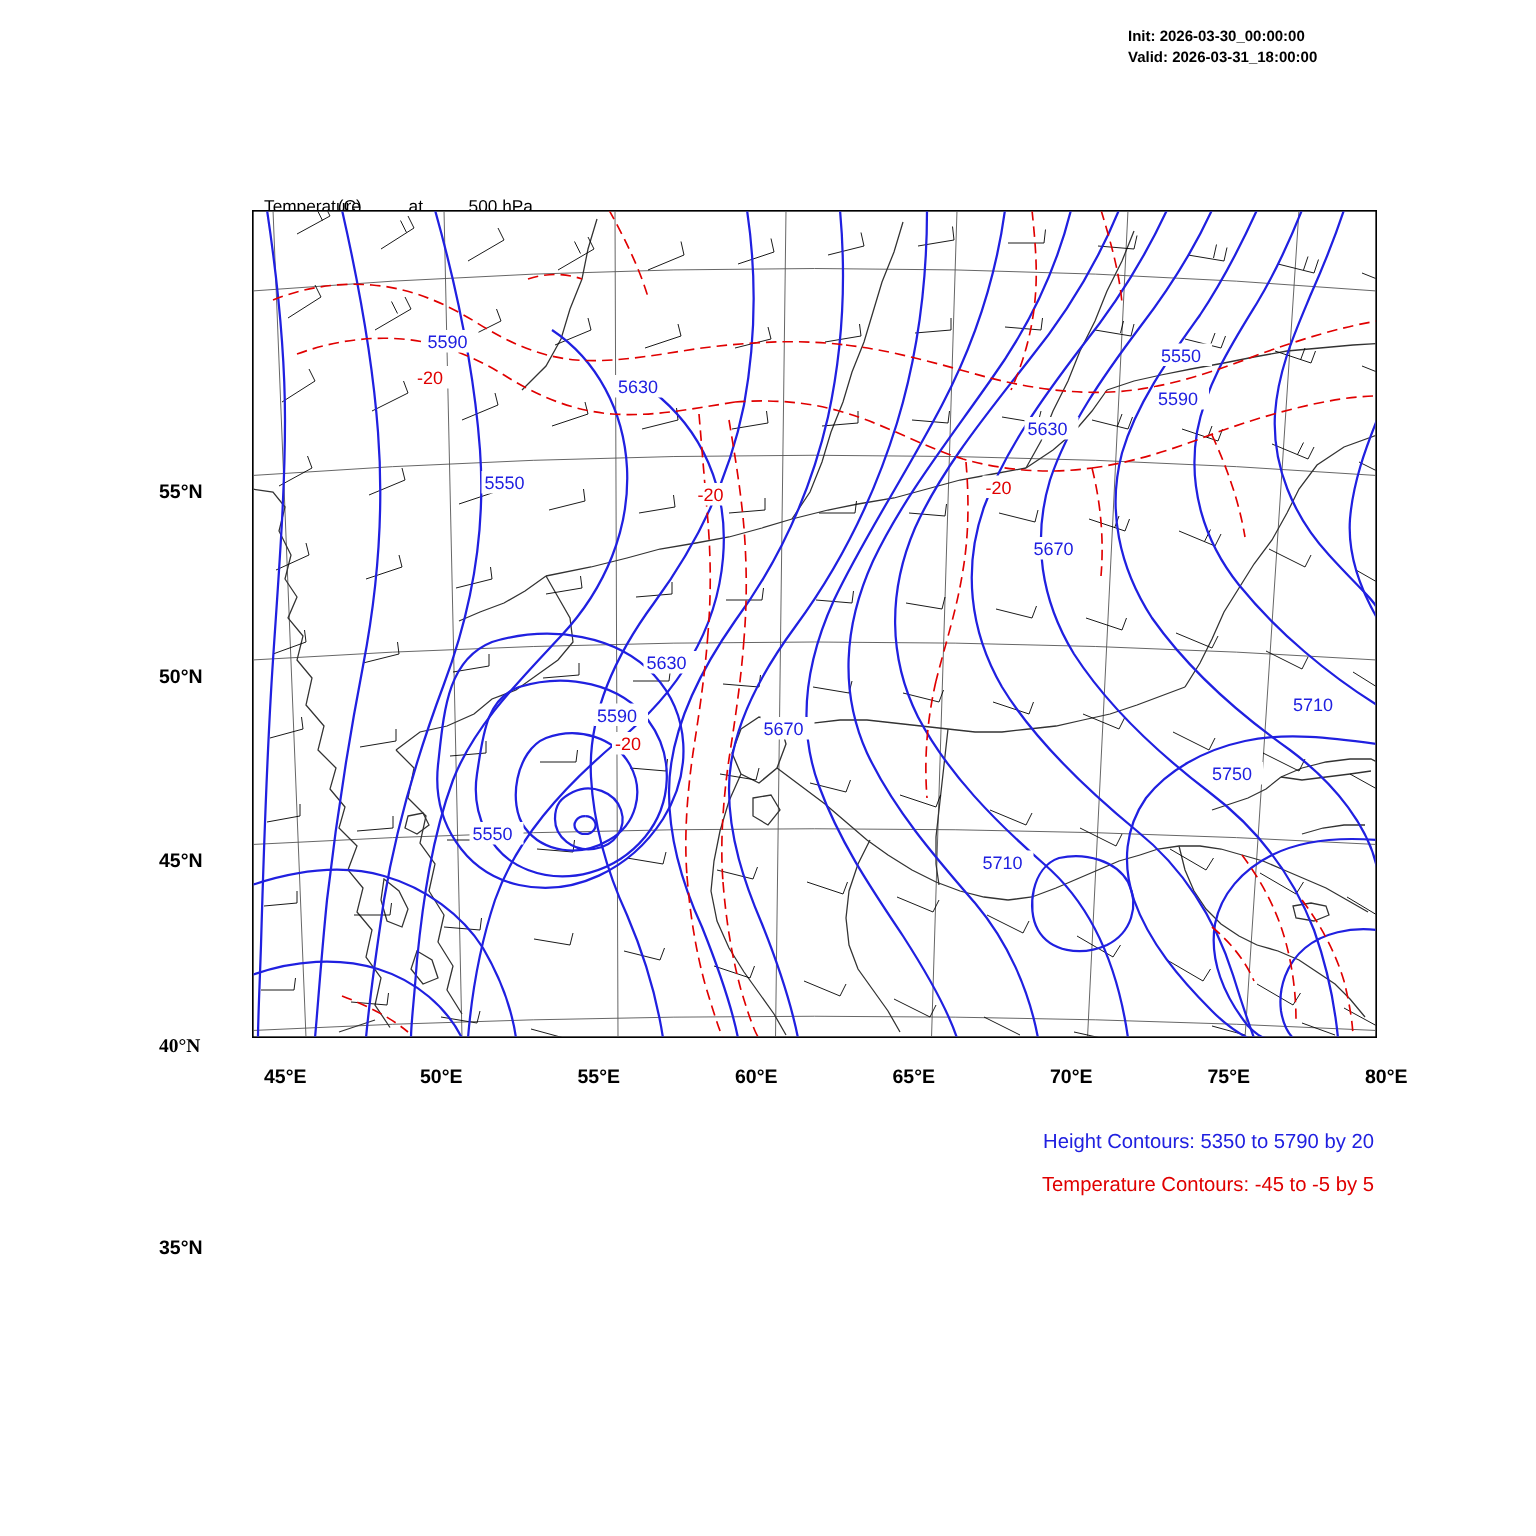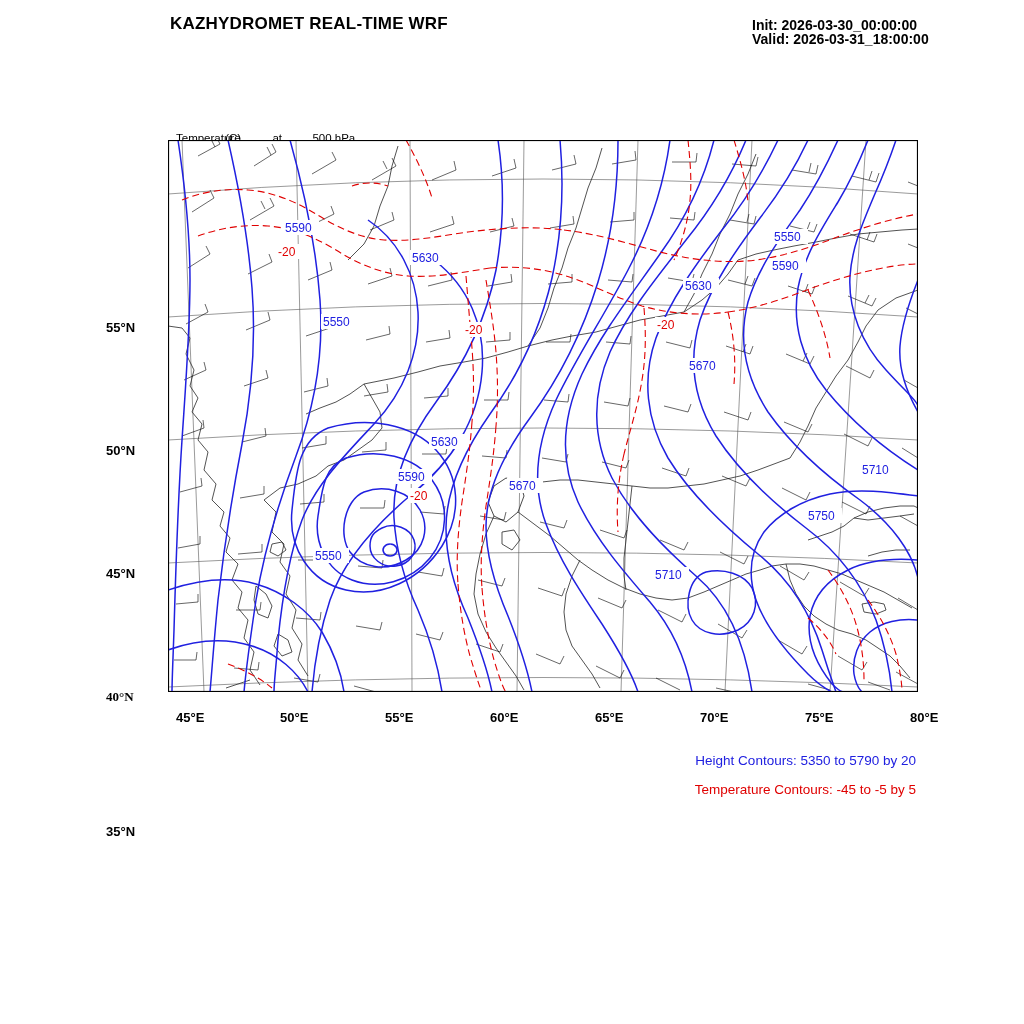--- a/index.html
+++ b/index.html
@@ -26,21 +26,21 @@
     left: 170px;
     top: 14px;
     font-size: 17px;
     font-weight: bold;
     letter-spacing: 0.2px;
   }
   .run-info {
     position: absolute;
     left: 752px;
     top: 18px;
-    font-size: 14px;
+    font-size: 10px;
     font-weight: bold;
     line-height: 14px;
   }
   .field-info {
     position: absolute;
     left: 176px;
     top: 82px;
     font-size: 11.5px;
     line-height: 14.5px;
     white-space: pre;
@@ -71,21 +71,20 @@
     position: absolute;
     font-size: 13px;
     font-weight: bold;
   }
 </style>
 </head>
 <body>
 
 <div class="page">
 
-  <div id="main-title">KAZHYDROMET REAL-TIME WRF</div>
 
   <div class="run-info">
     <div>Init: 2026-03-30_00:00:00</div>
     <div>Valid: 2026-03-31_18:00:00</div>
   </div>
 
   <div class="field-info">
     <div><span class="col1">Temperature</span><span class="col2">&nbsp;(C)</span><span class="col3">&nbsp;&nbsp;at</span><span>&nbsp;&nbsp;500 hPa</span></div>
     <div><span class="col1">Height</span><span class="col2">&nbsp;(m)</span><span class="col3">&nbsp;&nbsp;at</span><span>&nbsp;&nbsp;500 hPa</span></div>
     <div><span class="col1">Wind</span><span class="col2">&nbsp;(m/s)</span><span class="col3">&nbsp;&nbsp;at</span><span>&nbsp;&nbsp;500 hPa</span></div>

